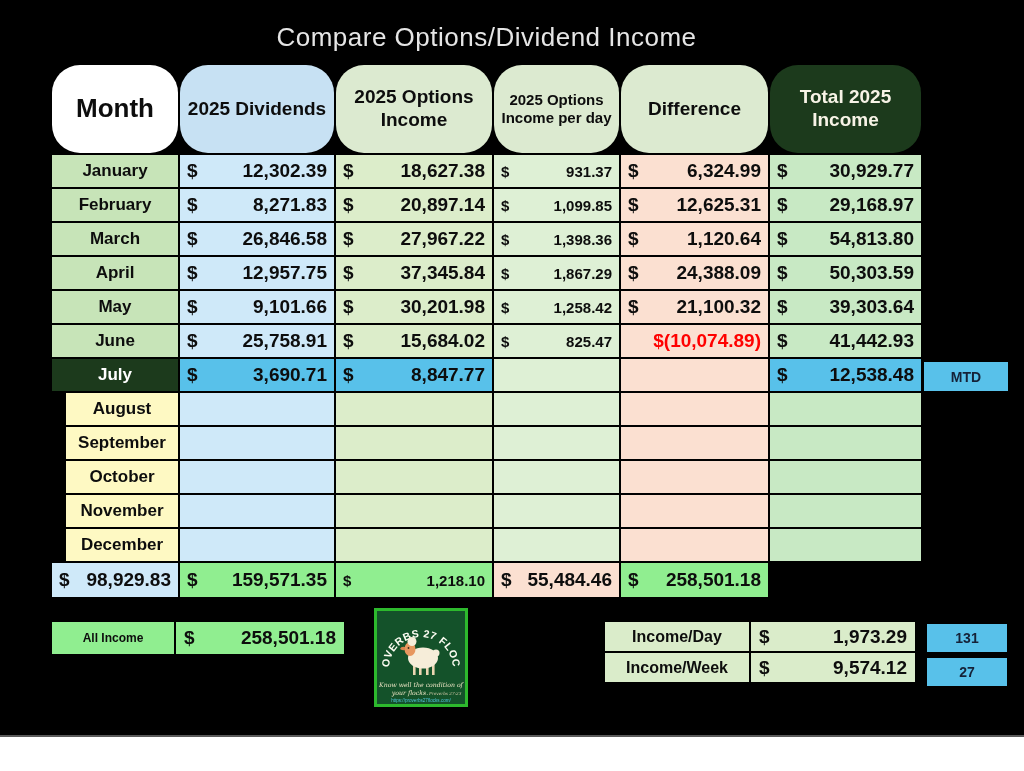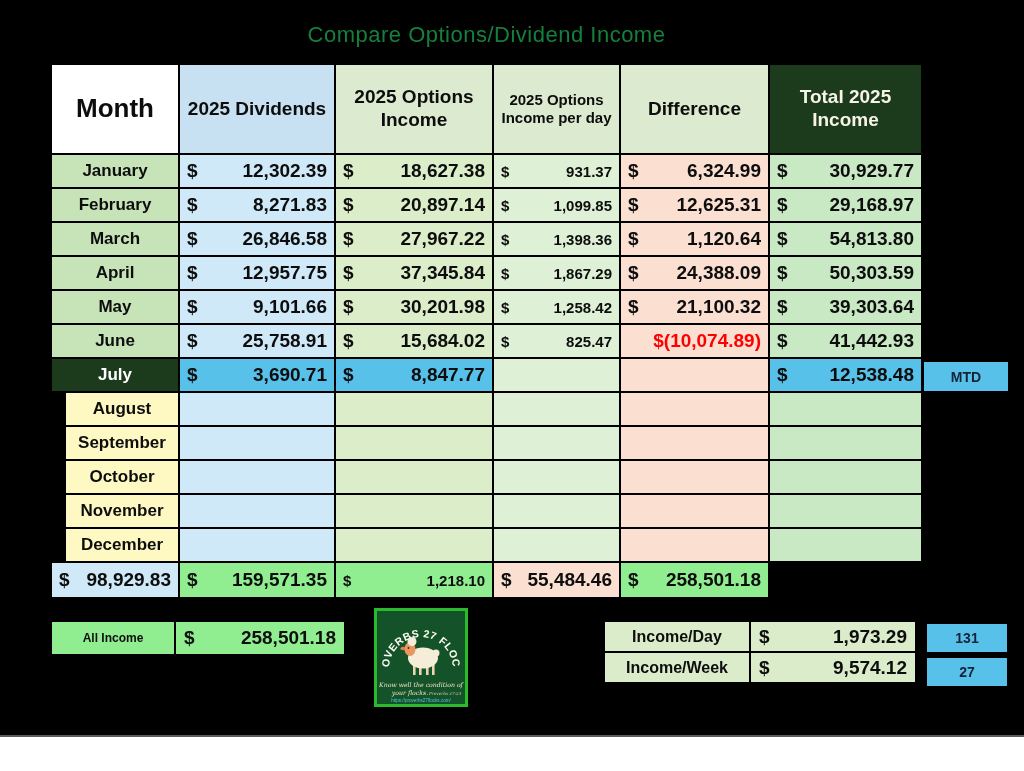--- a/index.html
+++ b/index.html
@@ -1,27 +1,27 @@
 <!DOCTYPE html>
 <html><head>
 <meta charset="utf-8">
 <style>
   html,body{margin:0;padding:0;background:#000;}
   .stage{position:relative;width:1024px;height:771px;background:#000;
          font-family:"Liberation Sans",sans-serif;overflow:hidden;}
   .title{position:absolute;left:50px;top:22px;width:873px;text-align:center;
-         color:#15803d;font-size:22px;letter-spacing:.5px;}
+         color:#e5e5e5;font-size:26px;letter-spacing:.5px;}
 
   
   .table{position:absolute;left:50px;top:63px;display:grid;
          grid-template-columns:126px 154px 156px 125px 147px 151px;
          grid-template-rows:88px repeat(12,32px) 34px;
          gap:2px;background:#000;border:2px solid #000;}
   .cell{display:flex;align-items:center;color:#0d0d0d;}
-  .head{justify-content:center;text-align:center;font-weight:bold;font-size:19px;line-height:1.2;padding:16px 4px;}
+  .head{justify-content:center;text-align:center;font-weight:bold;font-size:19px;line-height:1.2;padding:16px 4px;border-radius:28px;}
   .h-month{background:#ffffff;font-size:26px;}
   .h-div{background:#c7e1f3;}
   .h-opt,.h-diff{background:#dcead0;}
   .h-per{background:#dcead0;font-size:15px;}
   .h-total{background:#1c3a1c;color:#f7f3e6;}
 
   .month{justify-content:center;font-weight:bold;font-size:17px;}
   .month.filled{background:#c7e4b8;}
   .month.empty{background:#fef9c3;margin-left:14px;}
   .month.current{background:#1c3a1c;color:#ffffff;}

